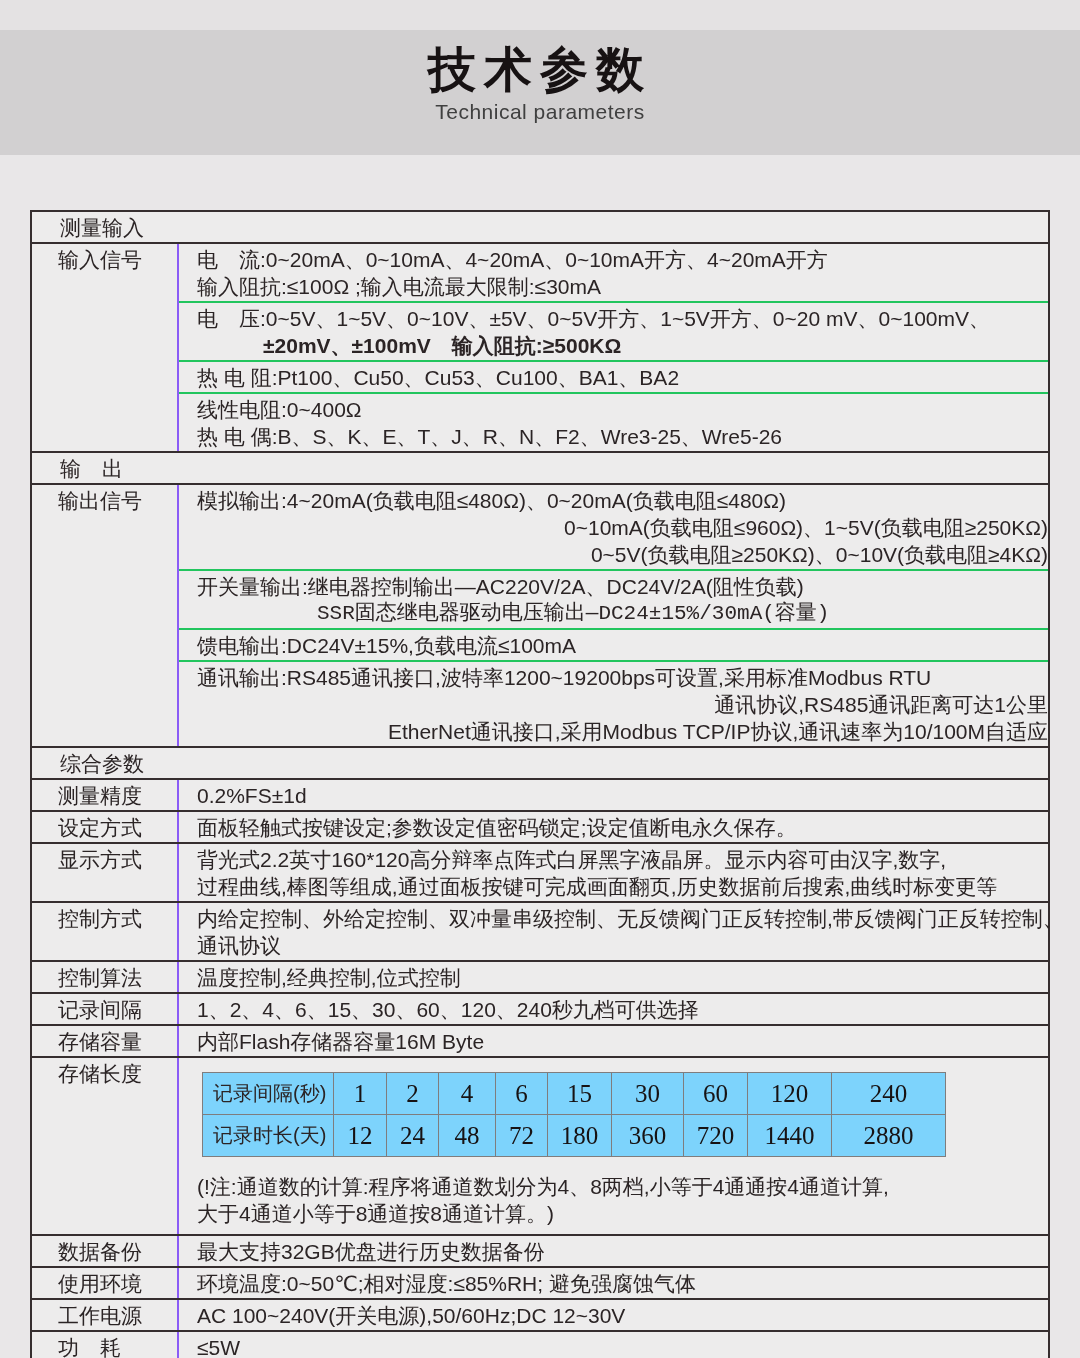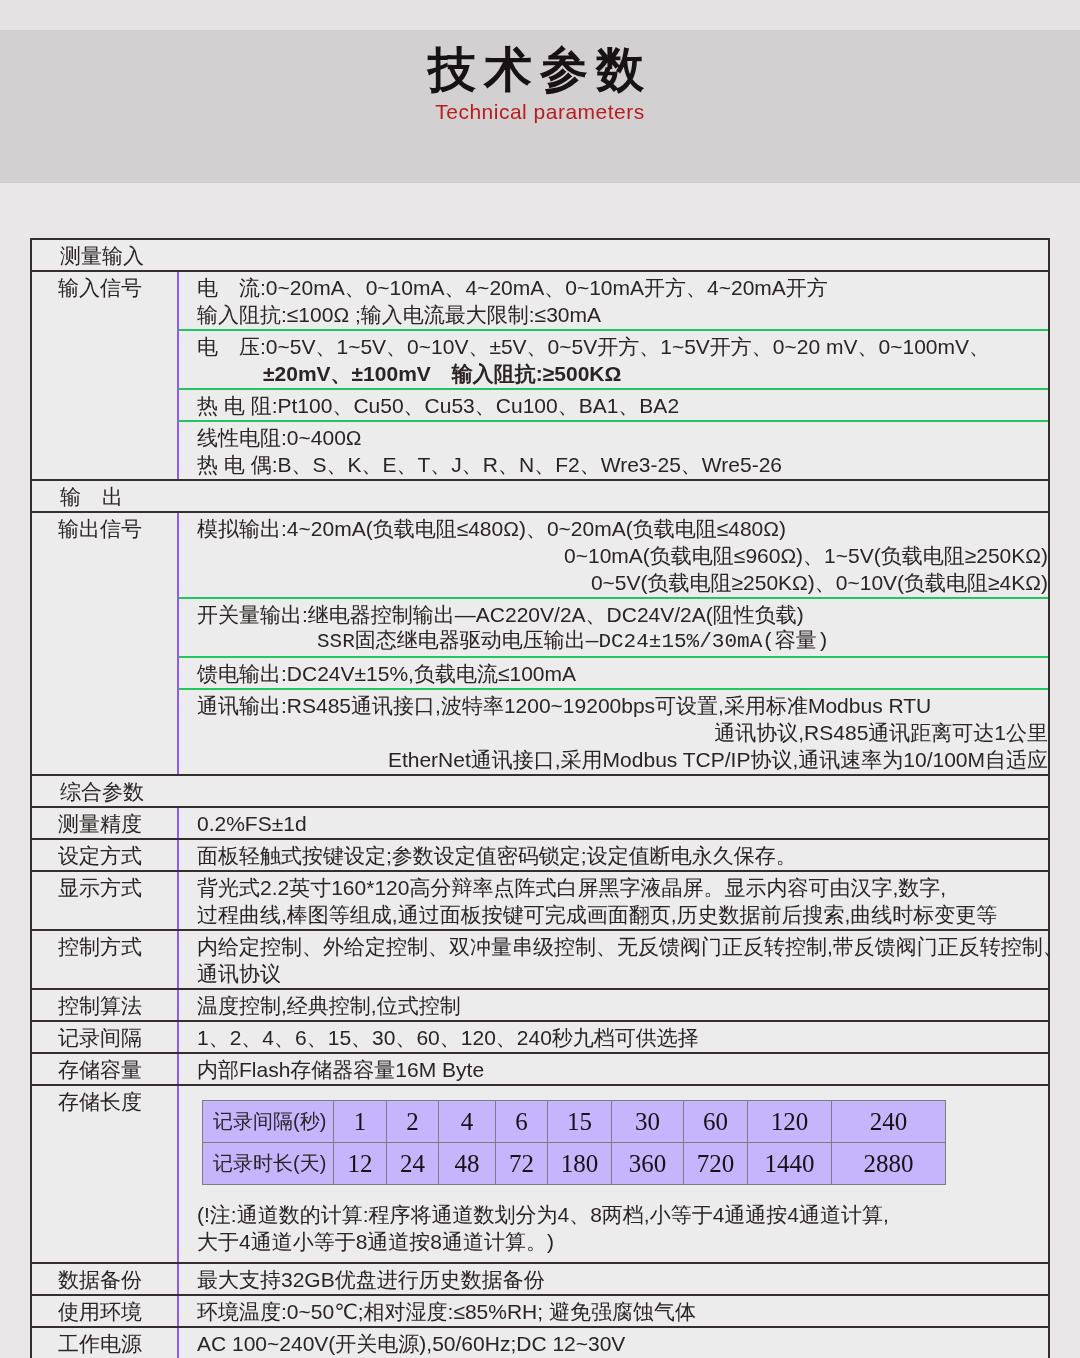--- a/index.html
+++ b/index.html
@@ -5,28 +5,28 @@
   html,body{margin:0;padding:0;}
   body{
     width:1080px;height:1358px;
     background:#e9e7e8;
     font-family:"Liberation Sans","DejaVu Sans",sans-serif;
     color:#2b2425;
     overflow:hidden;
   }
   .top-strip{height:30px;background:#e4e2e3;}
   .title-band{
-    height:153px;background:#d2d0d1;text-align:center;
+    height:125px;background:#d2d0d1;text-align:center;
   }
   .title{
     padding-top:10px;font-size:48px;font-weight:bold;color:#171213;
     letter-spacing:8px;line-height:60px;
   }
   .subtitle{
-    font-size:21px;color:#b91c1c;line-height:24px;letter-spacing:0.5px;
+    font-size:21px;color:#404040;line-height:24px;letter-spacing:0.5px;
   }
   .spec-table{
     margin:55px 30px 0 30px;width:1020px;box-sizing:border-box;
     border:2px solid #362e2f;background:#edecec;
   }
   .srow{
     border-bottom:2px solid #362e2f;
     padding:2px 0 1px 28px;font-size:21px;line-height:27px;
   }
   .drow{display:flex;border-bottom:2px solid #362e2f;}
@@ -39,21 +39,21 @@
   .content{flex:1;min-width:0;}
   .sub{padding:2px 0 1px 18px;}
   .sub + .sub{border-top:2px solid #22c55e;}
   .line{font-size:21px;line-height:27px;white-space:nowrap;}
   .ind-a{padding-left:66px;font-weight:bold;}
   .ind-b{padding-left:98px;text-align:right;}
   .ind-c{padding-left:120px;font-family:Liberation Mono, monospace;}
   
   .stg{
     border-collapse:collapse;table-layout:fixed;width:743px;
-    margin:12px 16px 8px 5px;background:#c4b5fd;
+    margin:12px 16px 8px 5px;background:#7dd3fc;
   }
   .stg td{
     border:1.5px solid #7f7d7e;height:42px;box-sizing:border-box;
   }
   .stg .stg-lbl{
     font-size:20px;padding-left:10px;color:#2b2425;
   }
   .stg .stg-num{
     font-family:"Liberation Serif","DejaVu Serif",serif;
     font-size:25px;text-align:center;color:#171213;

